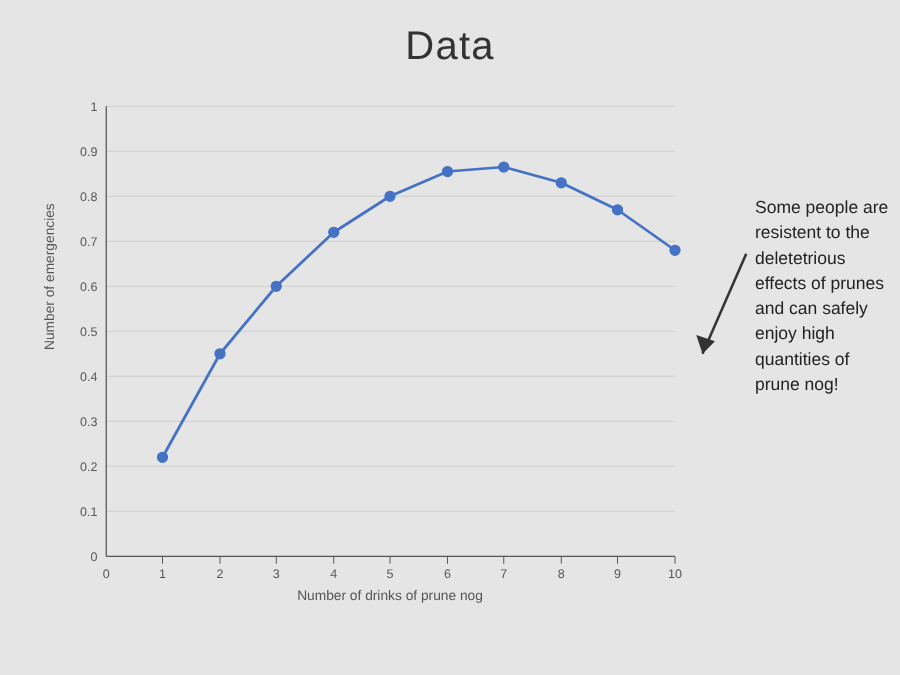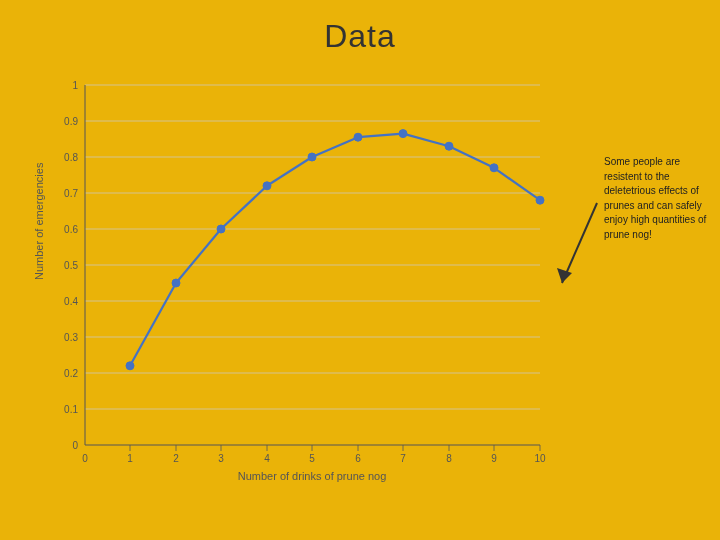--- a/index.html
+++ b/index.html
@@ -7,21 +7,21 @@
       width: 720px;
       height: 540px;
       background: #fff;
       font-family: Arial, sans-serif;
       overflow: hidden;
     }
     .page {
       width: 720px;
       height: 540px;
       position: relative;
-      background: #eab308;
+      background: #e5e5e5;
     }
     .title {
       text-align: center;
       font-size: 32px;
       font-weight: normal;
       color: #333;
       padding-top: 18px;
       letter-spacing: 1px;
     }
     .chart-area {
@@ -29,21 +29,21 @@
       top: 70px;
       left: 30px;
       width: 560px;
       height: 420px;
     }
     .annotation-box {
       position: absolute;
       top: 155px;
       right: 8px;
       width: 108px;
-      font-size: 10px;
+      font-size: 14px;
       line-height: 1.45;
       color: #222;
     }
   </style>
 </head>
 <body>
 
 <div class="page">
   <div class="title">Data</div>
 

